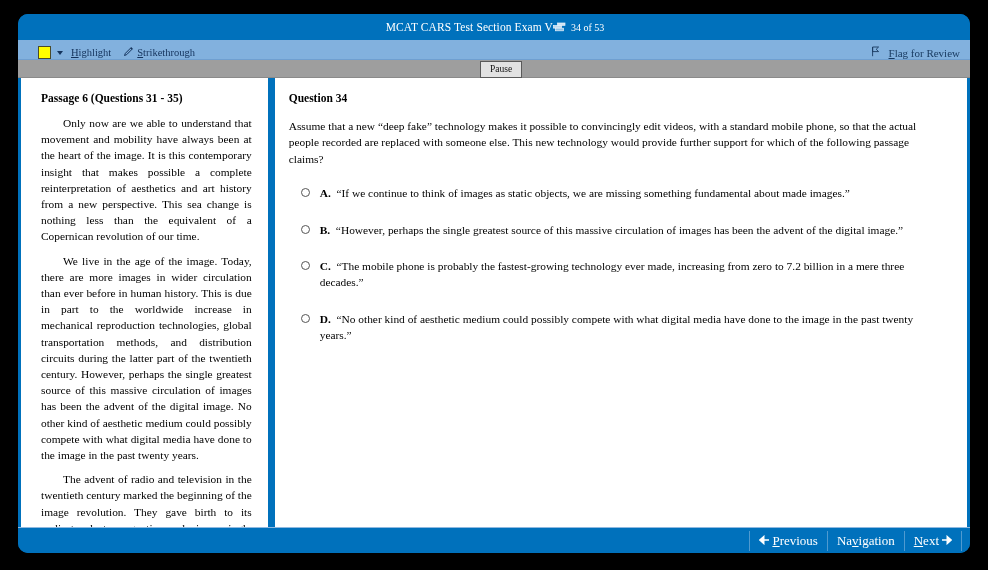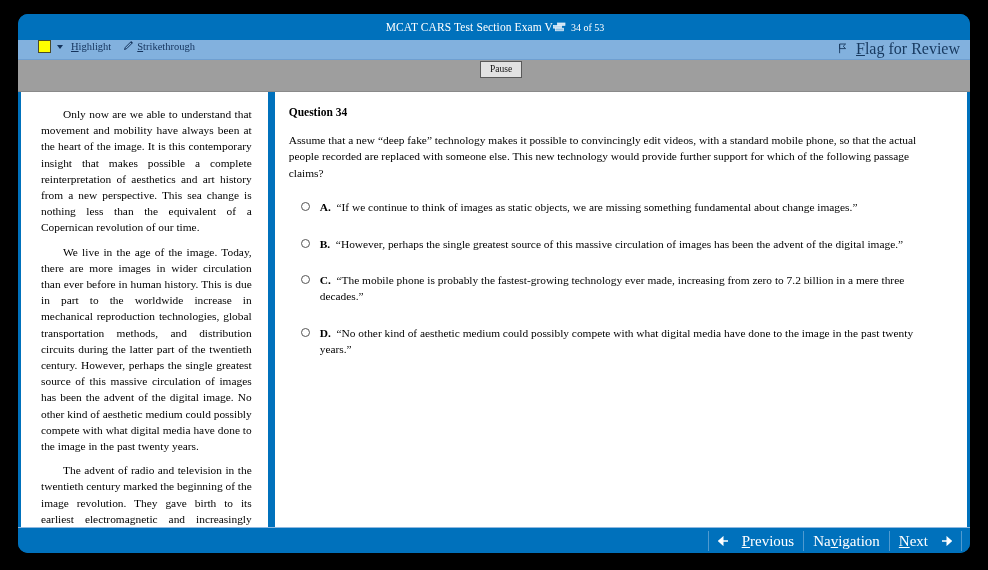--- a/index.html
+++ b/index.html
@@ -32,21 +32,21 @@
     flex: 0 0 auto;
   }
   .title-text { letter-spacing: .1px; }
   .qcount { display: flex; align-items: center; gap: 5px; font-size: 10px; }
   .pages-icon { display: block; }
   
   .toolbar {
     height: 20px;
     background: #82B1DE;
     display: flex;
-    align-items: flex-start;
+    align-items: flex-end;
     justify-content: space-between;
     padding: 0 10px 0 20px;
     font-size: 10.5px;
     color: #14335c;
     flex: 0 0 auto;
     border-bottom: 1px solid #6f9fd0;
   }
   .tool-left { display: flex; align-items: center; gap: 6px; }
   .swatch {
     width: 13px; height: 13px;
@@ -58,24 +58,24 @@
     width: 0; height: 0;
     border-left: 3.5px solid transparent;
     border-right: 3.5px solid transparent;
     border-top: 4px solid #14335c;
     display: inline-block;
     margin-right: 2px;
   }
   .tool-item { display: flex; align-items: center; gap: 3px; cursor: default; }
   .tool-item span.lbl { text-decoration: underline; text-decoration-skip-ink: none; }
   .u { text-decoration: underline; }
-  .flag-review { display: flex; align-items: center; gap: 8px; color: #17395f; font-size: 16px; }
+  .flag-review { display: flex; align-items: center; gap: 8px; color: #17395f; font-size: 11px; }
   
   .pause-strip {
-    height: 32px;
+    height: 18px;
     background: #9E9E9E;
     position: relative;
     flex: 0 0 auto;
     border-bottom: 1px solid #8a8a8a;
   }
   .pause-btn {
     position: absolute;
     left: 462px; top: 1px;
     padding: 1px 9px;
     background: #E2E2E2;
@@ -166,25 +166,25 @@
     background: #0071BC;
     display: flex;
     align-items: center;
     justify-content: flex-end;
     padding-right: 8px;
     flex: 0 0 auto;
     border-top: 1px solid #8fb9e0;
   }
   .nav-btn {
     color: #FFFFFF;
-    font-size: 15px;
+    font-size: 13px;
     padding: 2px 9px;
     display: flex;
     align-items: flex-start;
-    gap: 13px;
+    gap: 2px;
     border-left: 1px solid #4f9ad0;
     cursor: pointer;
     height: 20px;
     line-height: 16px;
   }
   .nav-btn:last-child { border-right: 1px solid #4f9ad0; }
 </style>
 </head>
 <body>
 
@@ -233,38 +233,39 @@
   </div>
 
   <div class="pause-strip">
     <button class="pause-btn">Pause</button>
   </div>
 
   <div class="body-area">
 
     <div class="panel panel-left">
       <div class="panel-inner">
+        <div class="passage-title">Passage 6 (Questions 31 - 35)</div>
 
         <p class="passage-p">Only now are we able to understand that movement and mobility have always been at the heart of the image. It is this contemporary insight that makes possible a complete reinterpretation of aesthetics and art history from a new perspective. This sea change is nothing less than the equivalent of a Copernican revolution of our time.</p>
         <p class="passage-p">We live in the age of the image. Today, there are more images in wider circulation than ever before in human history. This is due in part to the worldwide increase in mechanical reproduction technologies, global transportation methods, and distribution circuits during the latter part of the twentieth century. However, perhaps the single greatest source of this massive circulation of images has been the advent of the digital image. No other kind of aesthetic medium could possibly compete with what digital media have done to the image in the past twenty years.</p>
         <p class="passage-p">The advent of radio and television in the twentieth century marked the beginning of the image revolution. They gave birth to its earliest electromagnetic and increasingly mobile form. However, they also restricted it to relatively centralized, homogenized, and unidirectional forms. By contrast, the new interactive and bidirectional nature of digital media has expanded the mobility and mutability of the image. With popularization of the internet and mobile devices, at the turn of the twenty-first century, the image has become something not only ubiquitous but also increasingly portable. As of 2014, there were more active mobile devices than there were people on the planet. The mobile phone is probably the fastest-growing technology ever made, increasing from zero to 7.2 billion in a mere three decades. We have entered a new historical-aesthetic regime: the age of the image.</p>
 
       </div>
     </div>
 
     <div class="splitter"></div>
 
     <div class="panel panel-right">
       <div class="panel-inner-right">
         <div class="question-title">Question 34</div>
         <div class="question-stem">Assume that a new “deep fake” technology makes it possible to convincingly edit videos, with a standard mobile phone, so that the actual people recorded are replaced with someone else. This new technology would provide further support for which of the following passage claims?</div>
 
         <div class="option-row">
           <span class="radio"></span>
-          <span class="option-text"><span class="option-letter">A.</span>&nbsp;&nbsp;<span>“If we continue to think of images as static objects, we are missing something fundamental about change images.”</span></span>
+          <span class="option-text"><span class="option-letter">A.</span>&nbsp;&nbsp;<span>“If we continue to think of images as static objects, we are missing something fundamental about made images.”</span></span>
         </div>
 
         <div class="option-row">
           <span class="radio"></span>
           <span class="option-text"><span class="option-letter">B.</span>&nbsp;&nbsp;<span>“However, perhaps the single greatest source of this massive circulation of images has been the advent of the digital image.”</span></span>
         </div>
 
         <div class="option-row">
           <span class="radio"></span>
           <span class="option-text"><span class="option-letter">C.</span>&nbsp;&nbsp;<span>“The mobile phone is probably the fastest-growing technology ever made, increasing from zero to 7.2 billion in a mere three decades.”</span></span>

